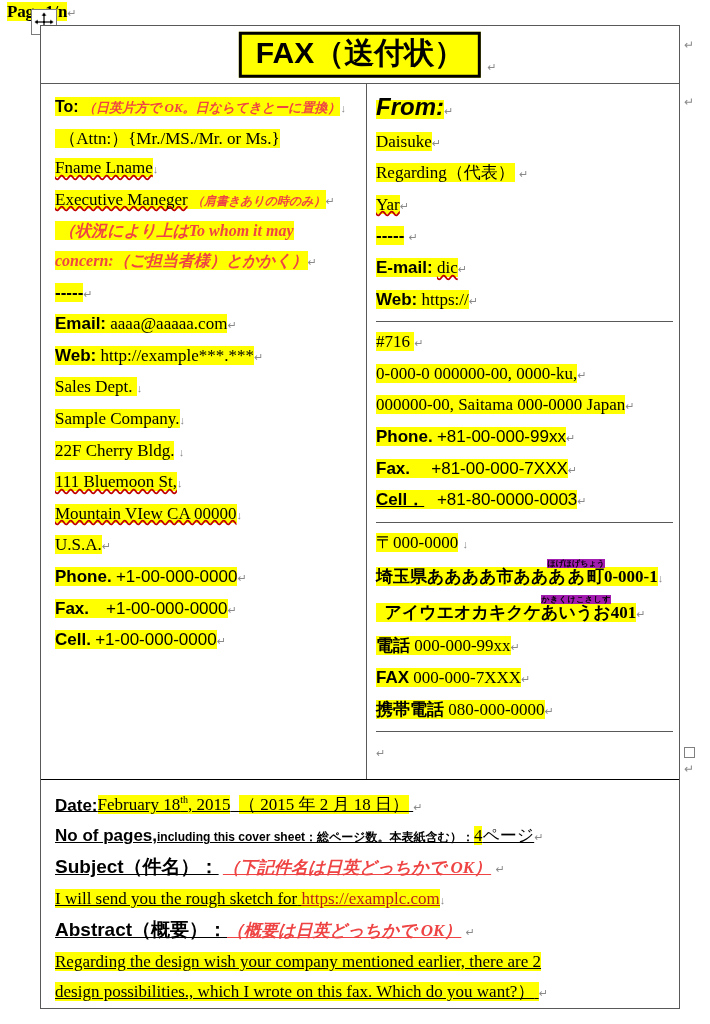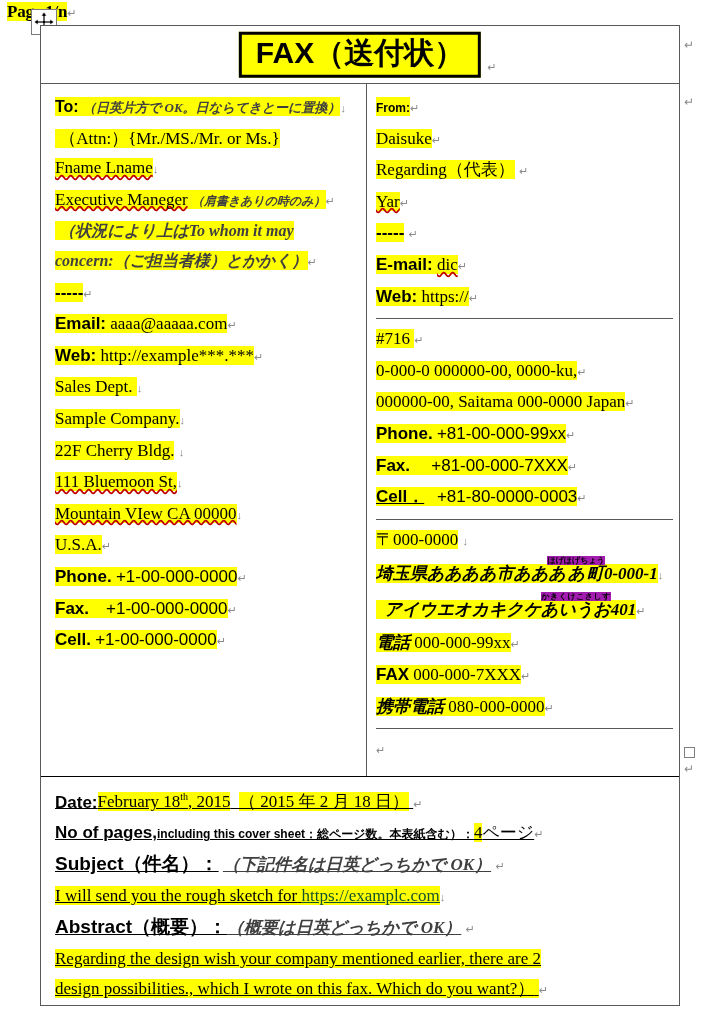--- a/index.html
+++ b/index.html
@@ -29,29 +29,29 @@
     font-size: 11px;
     font-weight: normal;
     vertical-align: baseline;
   }
   .arrowdown {
     color: #8a8a8a;
     font-family: "Liberation Sans", sans-serif;
     font-size: 11px;
   }
   .sans { font-family: "Liberation Sans", sans-serif; }
-  .bold { font-weight: bold; font-style: italic; }
+  .bold { font-weight: bold; }
   .ul { text-decoration: underline; }
   .purple {
-    color: #404040;
+    color: #ef4444;
     font-style: italic;
     font-weight: bold;
     font-family: "Liberation Serif", serif;
   }
-  .link { color: #14532d; text-decoration: underline; }
+  .link { color: #b91c1c; text-decoration: underline; }
   .sq {
     text-decoration: underline;
     text-decoration-color: #c00000;
     text-decoration-style: wavy;
     text-decoration-skip-ink: none;
   }
 
   
   .page-header {
     position: absolute;
@@ -307,21 +307,21 @@
         <div class="ln">
           <span class="hl"><span class="lbl">Cell.</span>
           <span class="sans">+1-00-000-0000</span></span><span class="pil">↵</span>
         </div>
 
       </div>
 
       <div class="col-from">
 
         <div class="ln">
-          <span class="hl"><span class="lbl" style="font-size:12px;">From:</span></span><span class="pil">↵</span>
+          <span class="hl"><span class="lbl" style="font-size:24px;font-style:italic;">From:</span></span><span class="pil">↵</span>
         </div>
 
         <div class="ln">
           <span class="hl"><span>Daisuke</span></span><span class="pil">↵</span>
         </div>
 
         <div class="ln-j">
           <span class="hl"><span>Regarding（代表）</span></span> <span class="pil">↵</span>
         </div>
 

